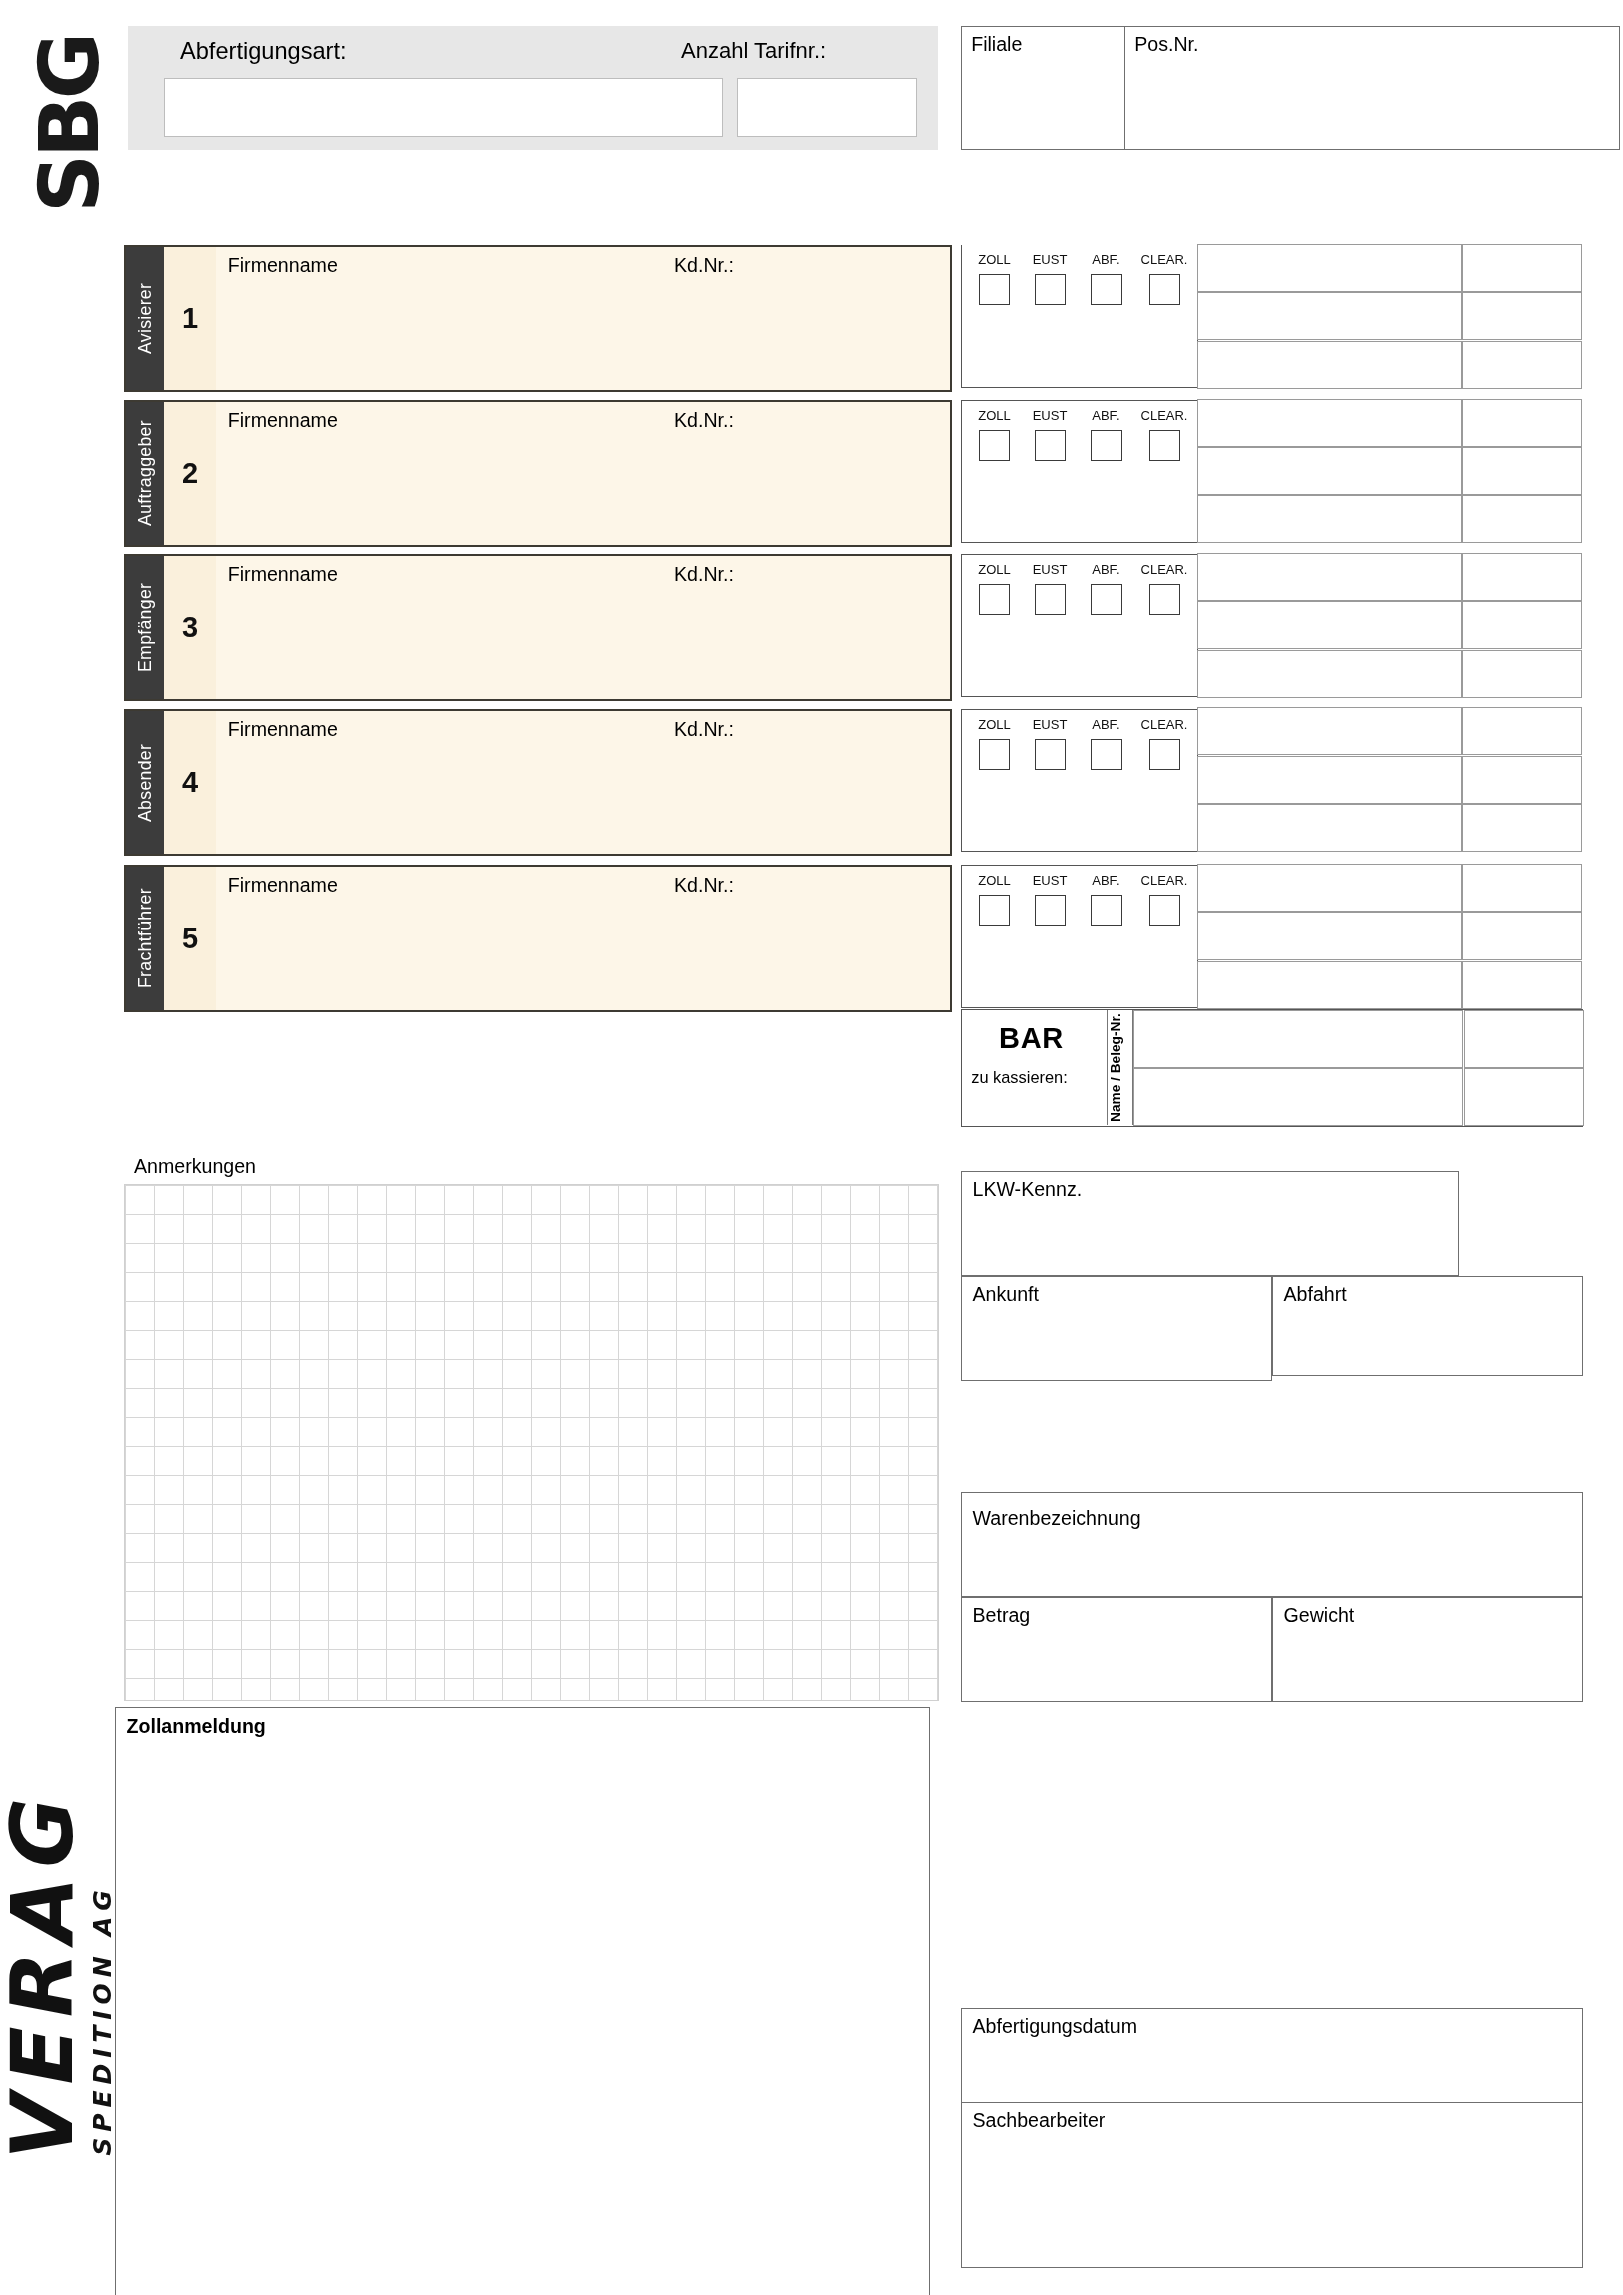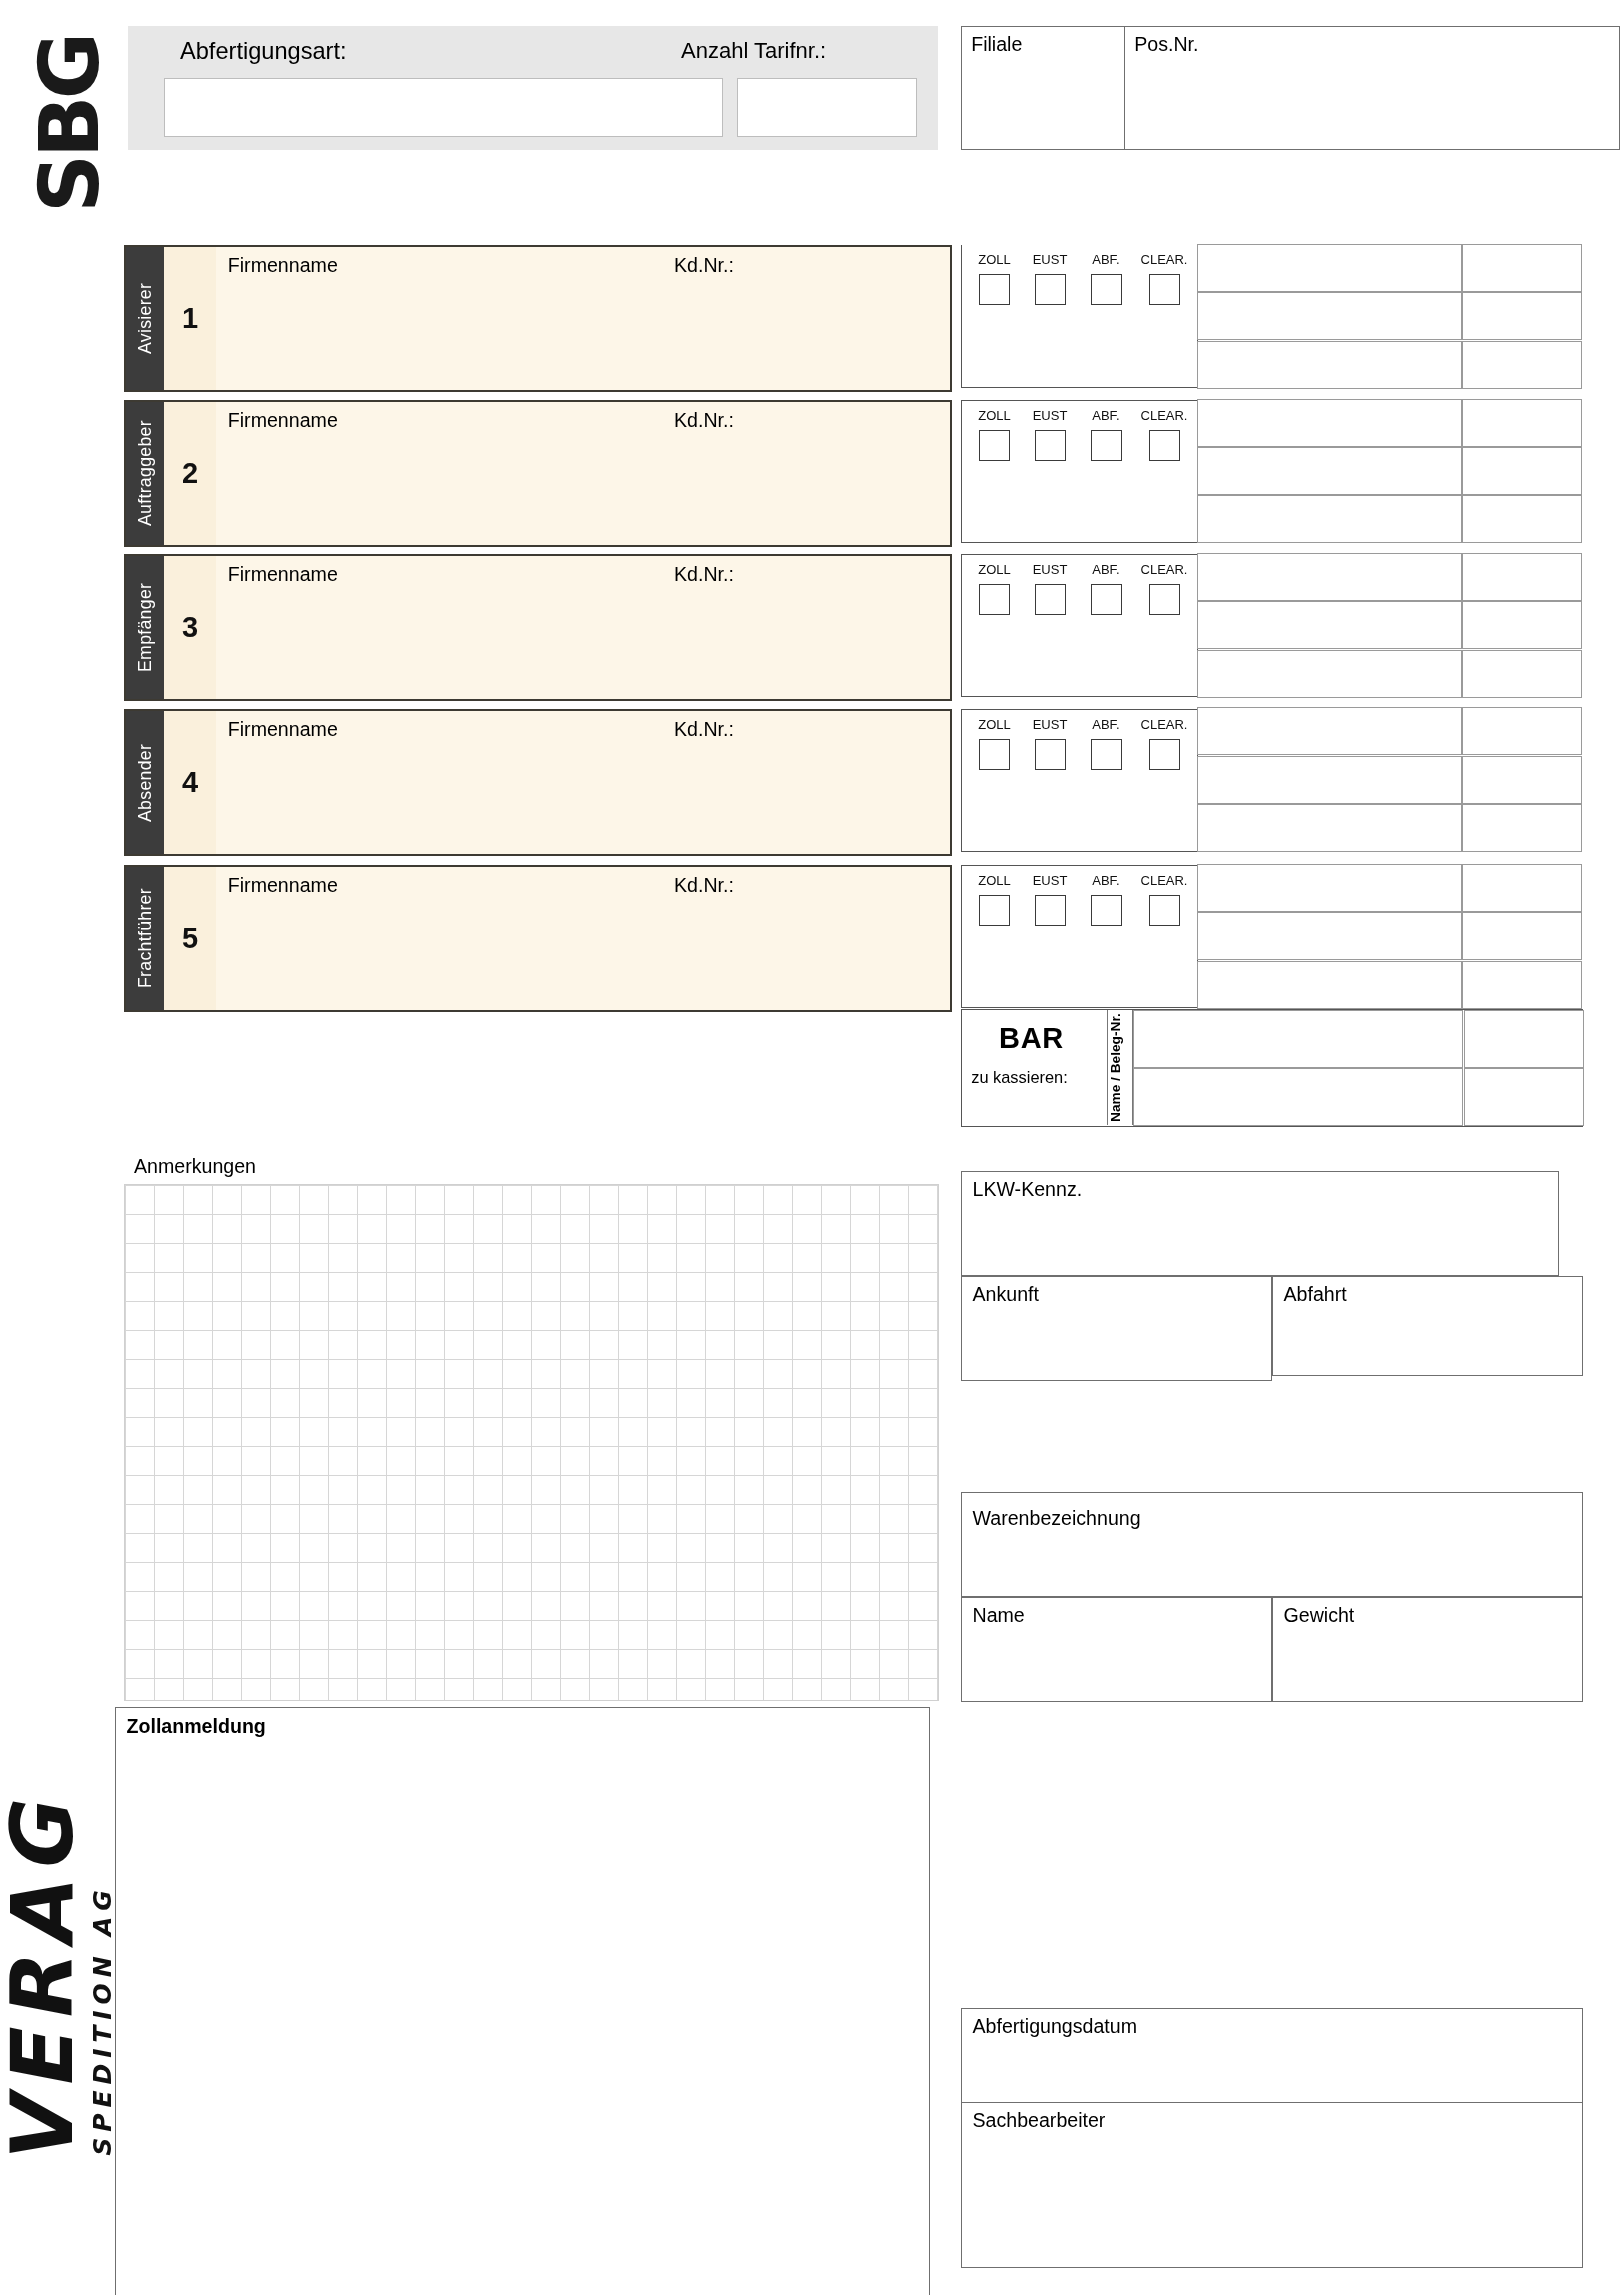--- a/index.html
+++ b/index.html
@@ -359,39 +359,39 @@
     </div>
     <div class="abs abr-cell" style="left:171px; top:0; width:330px; height:58px;"></div>
     <div class="abs abr-cell" style="left:171px; top:58px; width:330px; height:58px;"></div>
     <div class="abs abr-cell" style="left:502px; top:0; width:120px; height:58px;"></div>
     <div class="abs abr-cell" style="left:502px; top:58px; width:120px; height:58px;"></div>
   </div>
 
   <div class="abs lbl" style="left:134px; top:1157px;">Anmerkungen</div>
   <div class="abs gridpaper" style="left:124px; top:1184px; width:815px; height:517px;"></div>
 
-  <div class="abs thinbx" style="left:961px; top:1171px; width:598px; height:105px;">
+  <div class="abs thinbx" style="left:961px; top:1171px; width:498px; height:105px;">
     <div class="abs lbl" style="left:10.5px; top:7.9px;">LKW-Kennz.</div>
     <div class="abs" style="left:10.5px; top:38px; width:595px; height:59px; font-size:19.6px;"></div>
   </div>
   <div class="abs thinbx" style="left:961px; top:1276px; width:311px; height:105px;">
     <div class="abs lbl" style="left:10.5px; top:7.9px;">Ankunft</div>
     <div class="abs" style="left:10.5px; top:38px; width:288px; height:59px; font-size:19.6px;"></div>
   </div>
   <div class="abs thinbx" style="left:1272px; top:1276px; width:311px; height:100px;">
     <div class="abs lbl" style="left:10.5px; top:7.9px;">Abfahrt</div>
     <div class="abs" style="left:10.5px; top:38px; width:288px; height:59px; font-size:19.6px;"></div>
   </div>
 
   <div class="abs thinbx" style="left:961px; top:1492px; width:622px; height:105px;">
     <div class="abs lbl" style="left:10.5px; top:7.9px;margin-top:8px;">Warenbezeichnung</div>
     <div class="abs" style="left:10.5px; top:38px; width:595px; height:59px; font-size:19.6px;"></div>
   </div>
   <div class="abs thinbx" style="left:961px; top:1597px; width:311px; height:105px;">
-    <div class="abs lbl" style="left:10.5px; top:7.9px;">Name</div>
+    <div class="abs lbl" style="left:10.5px; top:7.9px;">Betrag</div>
     <div class="abs" style="left:10.5px; top:38px; width:288px; height:59px; font-size:19.6px;"></div>
   </div>
   <div class="abs thinbx" style="left:1272px; top:1597px; width:311px; height:105px;">
     <div class="abs lbl" style="left:10.5px; top:7.9px;">Gewicht</div>
     <div class="abs" style="left:10.5px; top:38px; width:288px; height:59px; font-size:19.6px;"></div>
   </div>
 
   <div class="abs thinbx" style="left:115px; top:1707px; width:815px; height:678px;font-weight:bold;">
     <div class="abs lbl" style="left:10.5px; top:9.2px;">Zollanmeldung</div>
     <div class="abs" style="left:10.5px; top:42px; width:789px; height:510px; font-size:19.6px;"></div>

